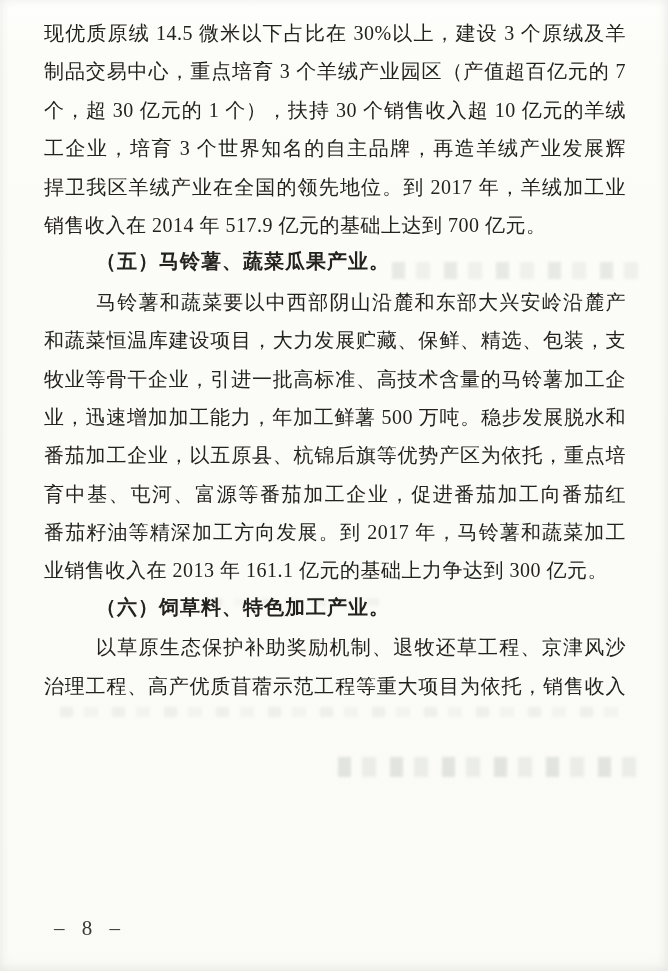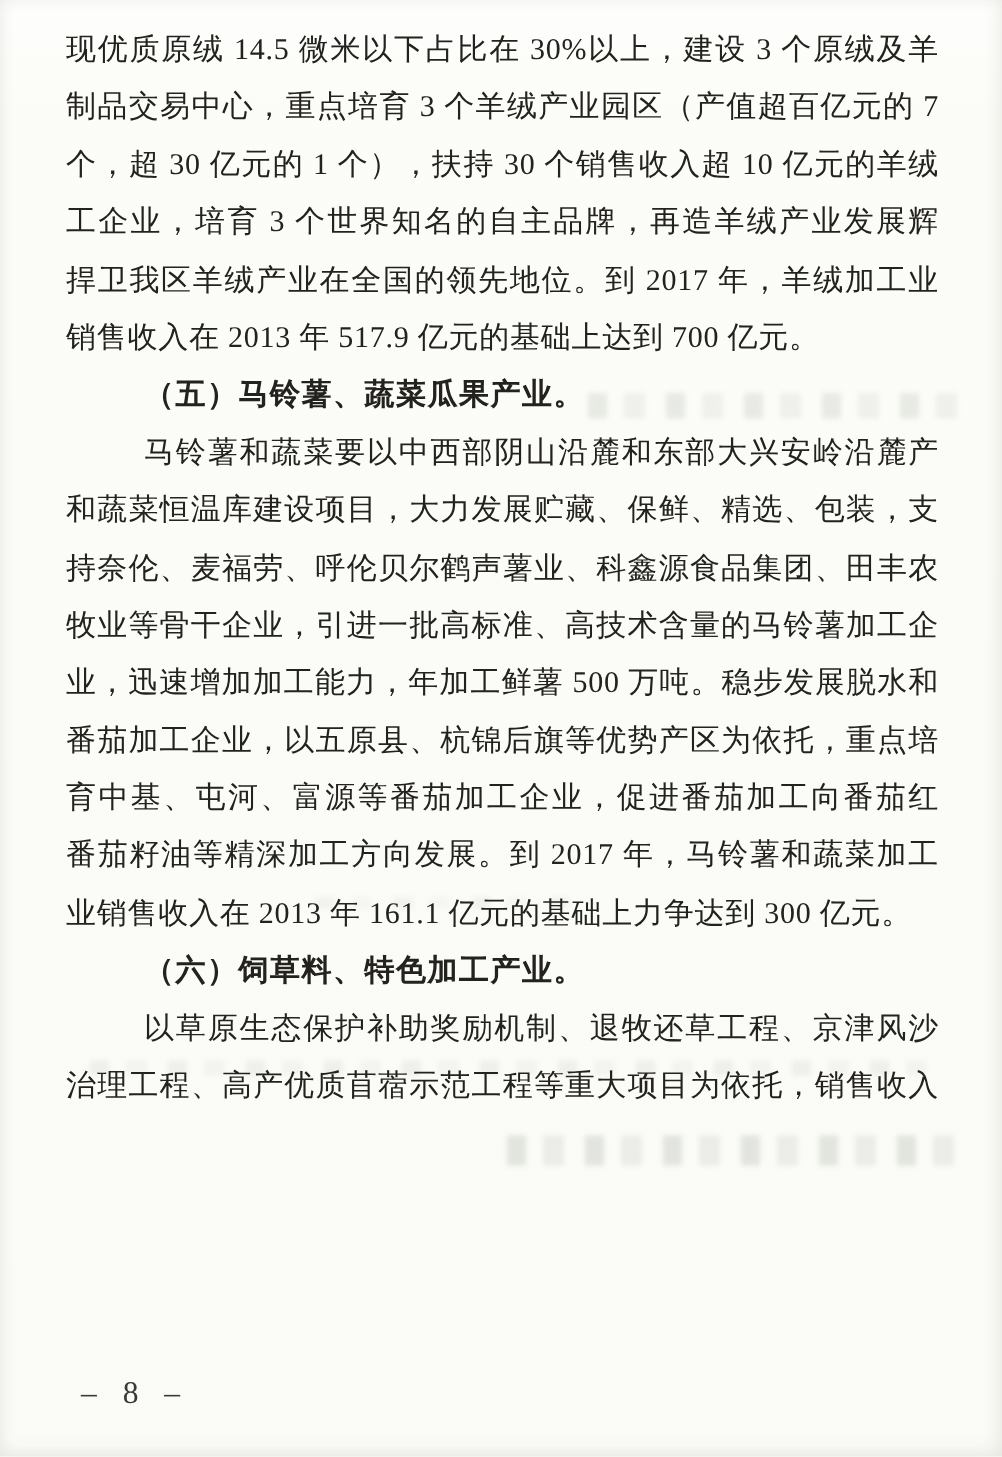--- a/index.html
+++ b/index.html
@@ -41,20 +41,21 @@
     letter-spacing: 0.5px;
     white-space: pre-wrap;
     overflow: hidden;
   }
   .line.fill {
     text-align-last: justify;
   }
   .line.bold {
     font-weight: 700;
     letter-spacing: 1px;
+    font-family: Liberation Mono, monospace;
   }
   .line.indent {
     text-indent: 52px;
   }
   .page-number {
     position: absolute;
     left: 54px;
     top: 916px;
     font-size: 21px;
     letter-spacing: 6px;
@@ -87,25 +88,24 @@
   <div class="ghost ghost-2"></div>
   <div class="ghost ghost-3"></div>
   <div class="ghost ghost-4"></div>
 
   <main class="text-block">
       <div class="line fill">现优质原绒 14.5 微米以下占比在 30%以上，建设 3 个原绒及羊绒</div>
       <div class="line fill">制品交易中心，重点培育 3 个羊绒产业园区（产值超百亿元的 7</div>
       <div class="line fill">个，超 30 亿元的 1 个），扶持 30 个销售收入超 10 亿元的羊绒加</div>
       <div class="line fill">工企业，培育 3 个世界知名的自主品牌，再造羊绒产业发展辉煌，</div>
       <div class="line fill">捍卫我区羊绒产业在全国的领先地位。到 2017 年，羊绒加工业</div>
-      <div class="line">销售收入在 2013 年 517.9 亿元的基础上达到 700 亿元。</div>
+      <div class="line">销售收入在 2014 年 517.9 亿元的基础上达到 700 亿元。</div>
       <div class="line bold indent">（五）马铃薯、蔬菜瓜果产业。</div>
       <div class="line indent fill">马铃薯和蔬菜要以中西部阴山沿麓和东部大兴安岭沿麓产</div>
       <div class="line fill">和蔬菜恒温库建设项目，大力发展贮藏、保鲜、精选、包装，支</div>
-      <div class="line fill">持奈伦、麦福劳、呼伦贝尔鹤声薯业、科鑫源食品集团、田丰农</div>
       <div class="line fill">牧业等骨干企业，引进一批高标准、高技术含量的马铃薯加工企</div>
       <div class="line fill">业，迅速增加加工能力，年加工鲜薯 500 万吨。稳步发展脱水和</div>
       <div class="line fill">番茄加工企业，以五原县、杭锦后旗等优势产区为依托，重点培</div>
       <div class="line fill">育中基、屯河、富源等番茄加工企业，促进番茄加工向番茄红素、</div>
       <div class="line fill">番茄籽油等精深加工方向发展。到 2017 年，马铃薯和蔬菜加工</div>
       <div class="line">业销售收入在 2013 年 161.1 亿元的基础上力争达到 300 亿元。</div>
       <div class="line bold indent">（六）饲草料、特色加工产业。</div>
       <div class="line indent fill">以草原生态保护补助奖励机制、退牧还草工程、京津风沙源</div>
       <div class="line fill">治理工程、高产优质苜蓿示范工程等重大项目为依托，销售收入在</div>
     </main>

